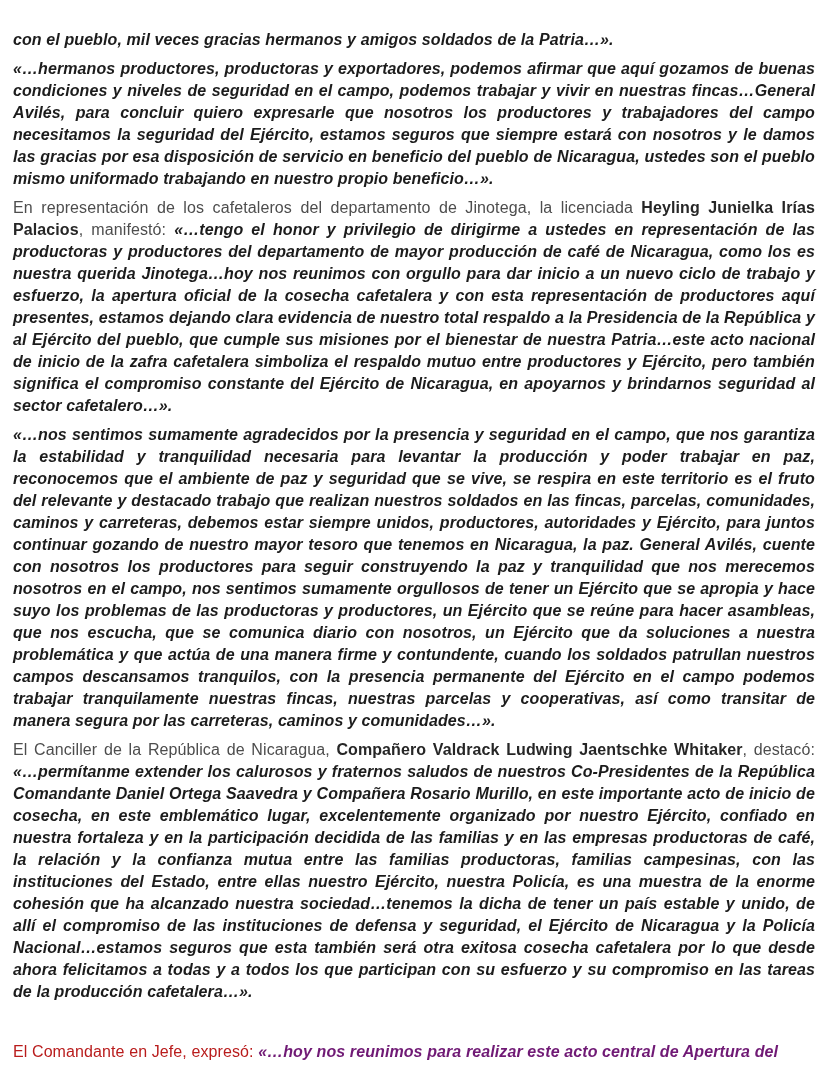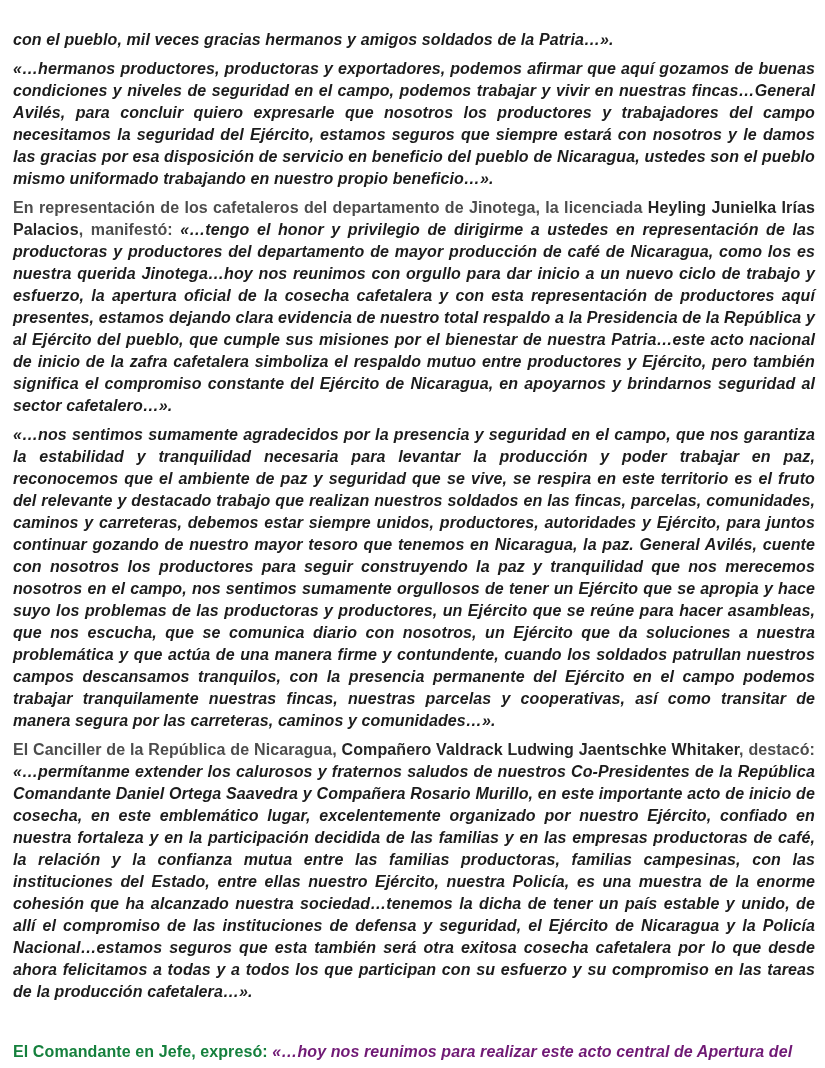--- a/index.html
+++ b/index.html
@@ -25,21 +25,21 @@
     font-family: "Liberation Sans", sans-serif;
     font-size: 16px;
     line-height: 22px;
     letter-spacing: 0.1px;
   }
   p.para.gap-large {
     margin-top: 38px;
   }
   .seg-narration {
     color: #4d4d4d;
-    font-weight: 700;
+    font-weight: 400;
     font-style: normal;
   }
   .seg-name {
     color: #262626;
     font-weight: 700;
     font-style: normal;
   }
   .seg-quote {
     color: #1c1c1c;
     font-weight: 700;
@@ -49,15 +49,15 @@
 </head>
 <body style="background: rgb(255, 255, 255);">
 
 <div class="page">
   <div id="paragraphs">
       <p class="para"><span class="seg-quote" style="color: rgb(28, 28, 28);">con el pueblo, mil veces gracias hermanos y amigos soldados de la Patria…».</span></p>
       <p class="para"><span class="seg-quote" style="color: rgb(28, 28, 28);">«…hermanos productores, productoras y exportadores, podemos afirmar que aquí gozamos de buenas condiciones y niveles de seguridad en el campo, podemos trabajar y vivir en nuestras fincas…General Avilés, para concluir quiero expresarle que nosotros los productores y trabajadores del campo necesitamos la seguridad del Ejército, estamos seguros que siempre estará con nosotros y le damos las gracias por esa disposición de servicio en beneficio del pueblo de Nicaragua, ustedes son el pueblo mismo uniformado trabajando en nuestro propio beneficio…».</span></p>
       <p class="para"><span class="seg-narration" style="color: rgb(77, 77, 77);">En representación de los cafetaleros del departamento de Jinotega, la licenciada </span><span class="seg-name" style="color: rgb(38, 38, 38);">Heyling Junielka Irías Palacios</span><span class="seg-narration" style="color: rgb(77, 77, 77);">, manifestó: </span><span class="seg-quote" style="color: rgb(28, 28, 28);">«…tengo el honor y privilegio de dirigirme a ustedes en representación de las productoras y productores del departamento de mayor producción de café de Nicaragua, como los es nuestra querida Jinotega…hoy nos reunimos con orgullo para dar inicio a un nuevo ciclo de trabajo y esfuerzo, la apertura oficial de la cosecha cafetalera y con esta representación de productores aquí presentes, estamos dejando clara evidencia de nuestro total respaldo a la Presidencia de la República y al Ejército del pueblo, que cumple sus misiones por el bienestar de nuestra Patria…este acto nacional de inicio de la zafra cafetalera simboliza el respaldo mutuo entre productores y Ejército, pero también significa el compromiso constante del Ejército de Nicaragua, en apoyarnos y brindarnos seguridad al sector cafetalero…».</span></p>
       <p class="para"><span class="seg-quote" style="color: rgb(28, 28, 28);">«…nos sentimos sumamente agradecidos por la presencia y seguridad en el campo, que nos garantiza la estabilidad y tranquilidad necesaria para levantar la producción y poder trabajar en paz, reconocemos que el ambiente de paz y seguridad que se vive, se respira en este territorio es el fruto del relevante y destacado trabajo que realizan nuestros soldados en las fincas, parcelas, comunidades, caminos y carreteras, debemos estar siempre unidos, productores, autoridades y Ejército, para juntos continuar gozando de nuestro mayor tesoro que tenemos en Nicaragua, la paz. General Avilés, cuente con nosotros los productores para seguir construyendo la paz y tranquilidad que nos merecemos nosotros en el campo, nos sentimos sumamente orgullosos de tener un Ejército que se apropia y hace suyo los problemas de las productoras y productores, un Ejército que se reúne para hacer asambleas, que nos escucha, que se comunica diario con nosotros, un Ejército que da soluciones a nuestra problemática y que actúa de una manera firme y contundente, cuando los soldados patrullan nuestros campos descansamos tranquilos, con la presencia permanente del Ejército en el campo podemos trabajar tranquilamente nuestras fincas, nuestras parcelas y cooperativas, así como transitar de manera segura por las carreteras, caminos y comunidades…».</span></p>
       <p class="para"><span class="seg-narration" style="color: rgb(77, 77, 77);">El Canciller de la República de Nicaragua, </span><span class="seg-name" style="color: rgb(38, 38, 38);">Compañero Valdrack Ludwing Jaentschke Whitaker</span><span class="seg-narration" style="color: rgb(77, 77, 77);">, destacó: </span><span class="seg-quote" style="color: rgb(28, 28, 28);">«…permítanme extender los calurosos y fraternos saludos de nuestros Co-Presidentes de la República Comandante Daniel Ortega Saavedra y Compañera Rosario Murillo, en este importante acto de inicio de cosecha, en este emblemático lugar, excelentemente organizado por nuestro Ejército, confiado en nuestra fortaleza y en la participación decidida de las familias y en las empresas productoras de café, la relación y la confianza mutua entre las familias productoras, familias campesinas, con las instituciones del Estado, entre ellas nuestro Ejército, nuestra Policía, es una muestra de la enorme cohesión que ha alcanzado nuestra sociedad…tenemos la dicha de tener un país estable y unido, de allí el compromiso de las instituciones de defensa y seguridad, el Ejército de Nicaragua y la Policía Nacional…estamos seguros que esta también será otra exitosa cosecha cafetalera por lo que desde ahora felicitamos a todas y a todos los que participan con su esfuerzo y su compromiso en las tareas de la producción cafetalera…».</span></p>
-      <p class="para gap-large"><span class="seg-narration" style="color: #15803d;">El Comandante en Jefe, expresó: </span><span class="seg-quote" style="color: #701a75;">«…hoy nos reunimos para realizar este acto central de Apertura del</span></p>
+      <p class="para gap-large"><span class="seg-narration" style="color: #b91c1c;">El Comandante en Jefe, expresó: </span><span class="seg-quote" style="color: #701a75;">«…hoy nos reunimos para realizar este acto central de Apertura del</span></p>
     </div>
 </div>
 
 </body></html>

